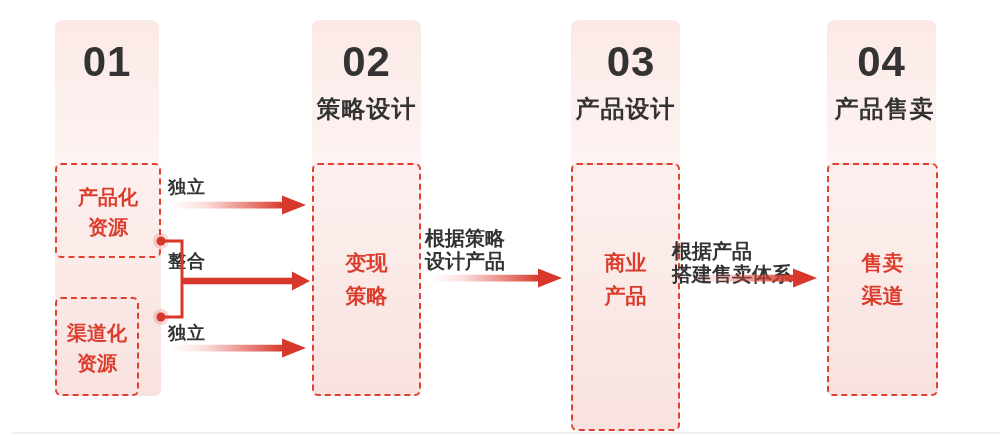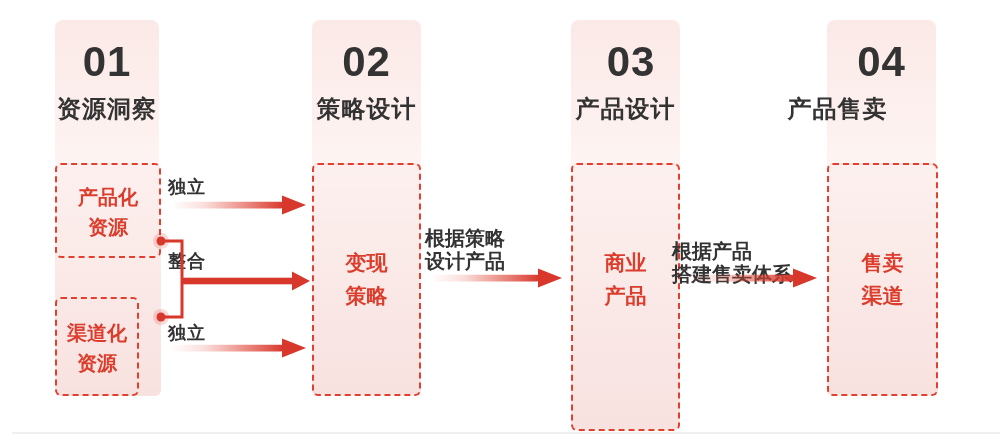--- a/index.html
+++ b/index.html
@@ -55,21 +55,20 @@
       <linearGradient id="agrad" x1="0" y1="0" x2="1" y2="0">
         <stop offset="0" stop-color="#e8574a" stop-opacity="0"></stop>
         <stop offset="0.3" stop-color="#e04a3a" stop-opacity="0.18"></stop>
         <stop offset="1" stop-color="#d8372b" stop-opacity="1"></stop>
       </linearGradient>
     </defs>
   </svg>
 
   <div class="colbg" style="left:55px;width:104px;"></div>
   <div class="stepnum" style="left:55px;width:104px;">01</div>
-  <div class="steptitle" style="left:47px;width:120px;">资源洞察</div>
 
   <div class="boxfill" style="left:55px;top:163px;width:106px;height:233px;">
     <div class="dashbox" style="left:0;top:0;width:106px;height:95px;">
       <div class="boxlabel small" style="top:17px;">
         <span>产品化</span>
         <span>资源</span>
       </div>
     </div>
     <div class="dashbox" style="left:0;top:134px;width:84px;height:99px;">
       <div class="boxlabel small" style="top:19px;">
@@ -94,21 +93,21 @@
   <div class="steptitle" style="left:563px;width:125px;">产品设计</div>
   <div class="dashbox filled" style="left:571px;top:163px;width:109px;height:268px;">
     <div class="boxlabel big" style="top:81px;">
       <span>商业</span>
       <span>产品</span>
     </div>
   </div>
 
   <div class="colbg" style="left:827px;width:109px;"></div>
   <div class="stepnum" style="left:827px;width:109px;">04</div>
-  <div class="steptitle" style="left:775px;width:125px;">产品售卖</div>
+  <div class="steptitle" style="left:822px;width:125px;">产品售卖</div>
   <div class="dashbox filled" style="left:827px;top:163px;width:111px;height:233px;">
     <div class="boxlabel big" style="top:81px;">
       <span>售卖</span>
       <span>渠道</span>
     </div>
   </div>
 
   <div class="clabel one" style="left:168px;top:177px;width:140px;">独立</div>
   <svg class="abs" style="left:170px;top:192px;" width="140" height="26" viewBox="0 0 140 26">
     <rect x="0" y="9.8" width="114" height="6.6" rx="3.3" fill="url(#agrad)"></rect>

